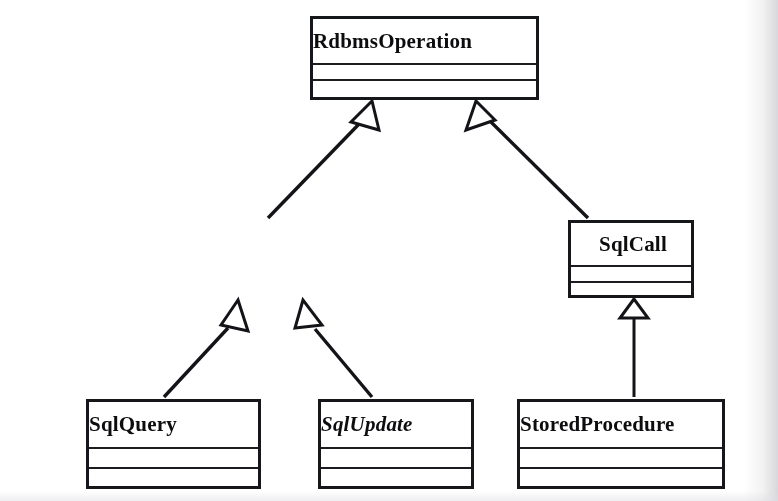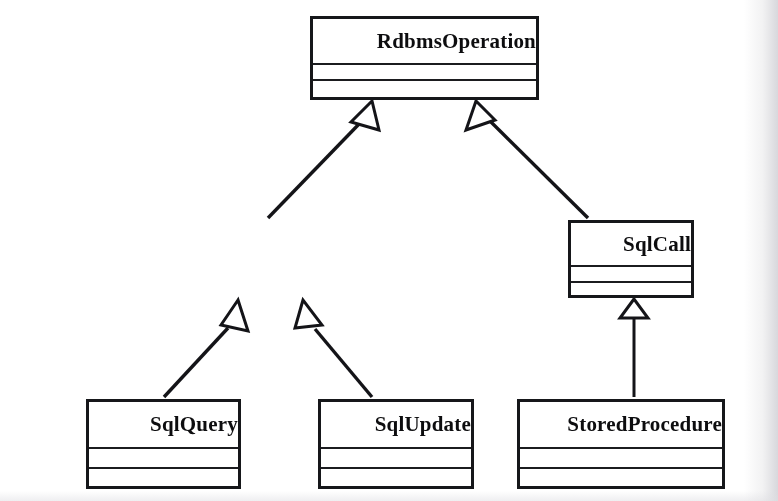--- a/index.html
+++ b/index.html
@@ -42,21 +42,21 @@
     background: #ffffff;
     border: 3px solid #16171a;
     display: flex;
     flex-direction: column;
     z-index: 4;
   }
   .uml-class .name-compartment {
     flex: 0 0 auto;
     display: flex;
     align-items: center;
-    justify-content: flex-end;
+    justify-content: flex-start;
     border-bottom: 2px solid #1b1c1f;
     box-sizing: border-box;
   }
   .uml-class .class-name {
     font-weight: bold;
     font-size: 21px;
     letter-spacing: 0.2px;
     color: #0d0d0f;
     white-space: nowrap;
     line-height: 1;
@@ -142,36 +142,36 @@
   <div class="uml-class" style="left:310px; top:16px; width:229px; height:84px;">
     <div class="name-compartment" style="height:46px;">
       <span class="class-name">RdbmsOperation</span>
     </div>
     <div class="attr-compartment"></div>
     <div class="op-compartment"></div>
   </div>
 
 
   <div class="uml-class" style="left:568px; top:220px; width:126px; height:78px;">
-    <div class="name-compartment" style="height:44px;">
+    <div class="name-compartment" style="height:44px;padding-left:28px;">
       <span class="class-name">SqlCall</span>
     </div>
     <div class="attr-compartment"></div>
     <div class="op-compartment"></div>
   </div>
 
-  <div class="uml-class" style="left:86px; top:399px; width:155px; height:90px;">
+  <div class="uml-class" style="left:86px; top:399px; width:175px; height:90px;">
     <div class="name-compartment" style="height:47px;">
       <span class="class-name">SqlQuery</span>
     </div>
     <div class="attr-compartment"></div>
     <div class="op-compartment"></div>
   </div>
 
-  <div class="uml-class" style="left:318px; top:399px; width:156px; height:90px;">
+  <div class="uml-class" style="left:318px; top:399px; width:156px; height:90px;font-style:italic;">
     <div class="name-compartment" style="height:47px;">
       <span class="class-name">SqlUpdate</span>
     </div>
     <div class="attr-compartment"></div>
     <div class="op-compartment"></div>
   </div>
 
   <div class="uml-class" style="left:517px; top:399px; width:208px; height:90px;">
     <div class="name-compartment" style="height:47px;">
       <span class="class-name">StoredProcedure</span>

